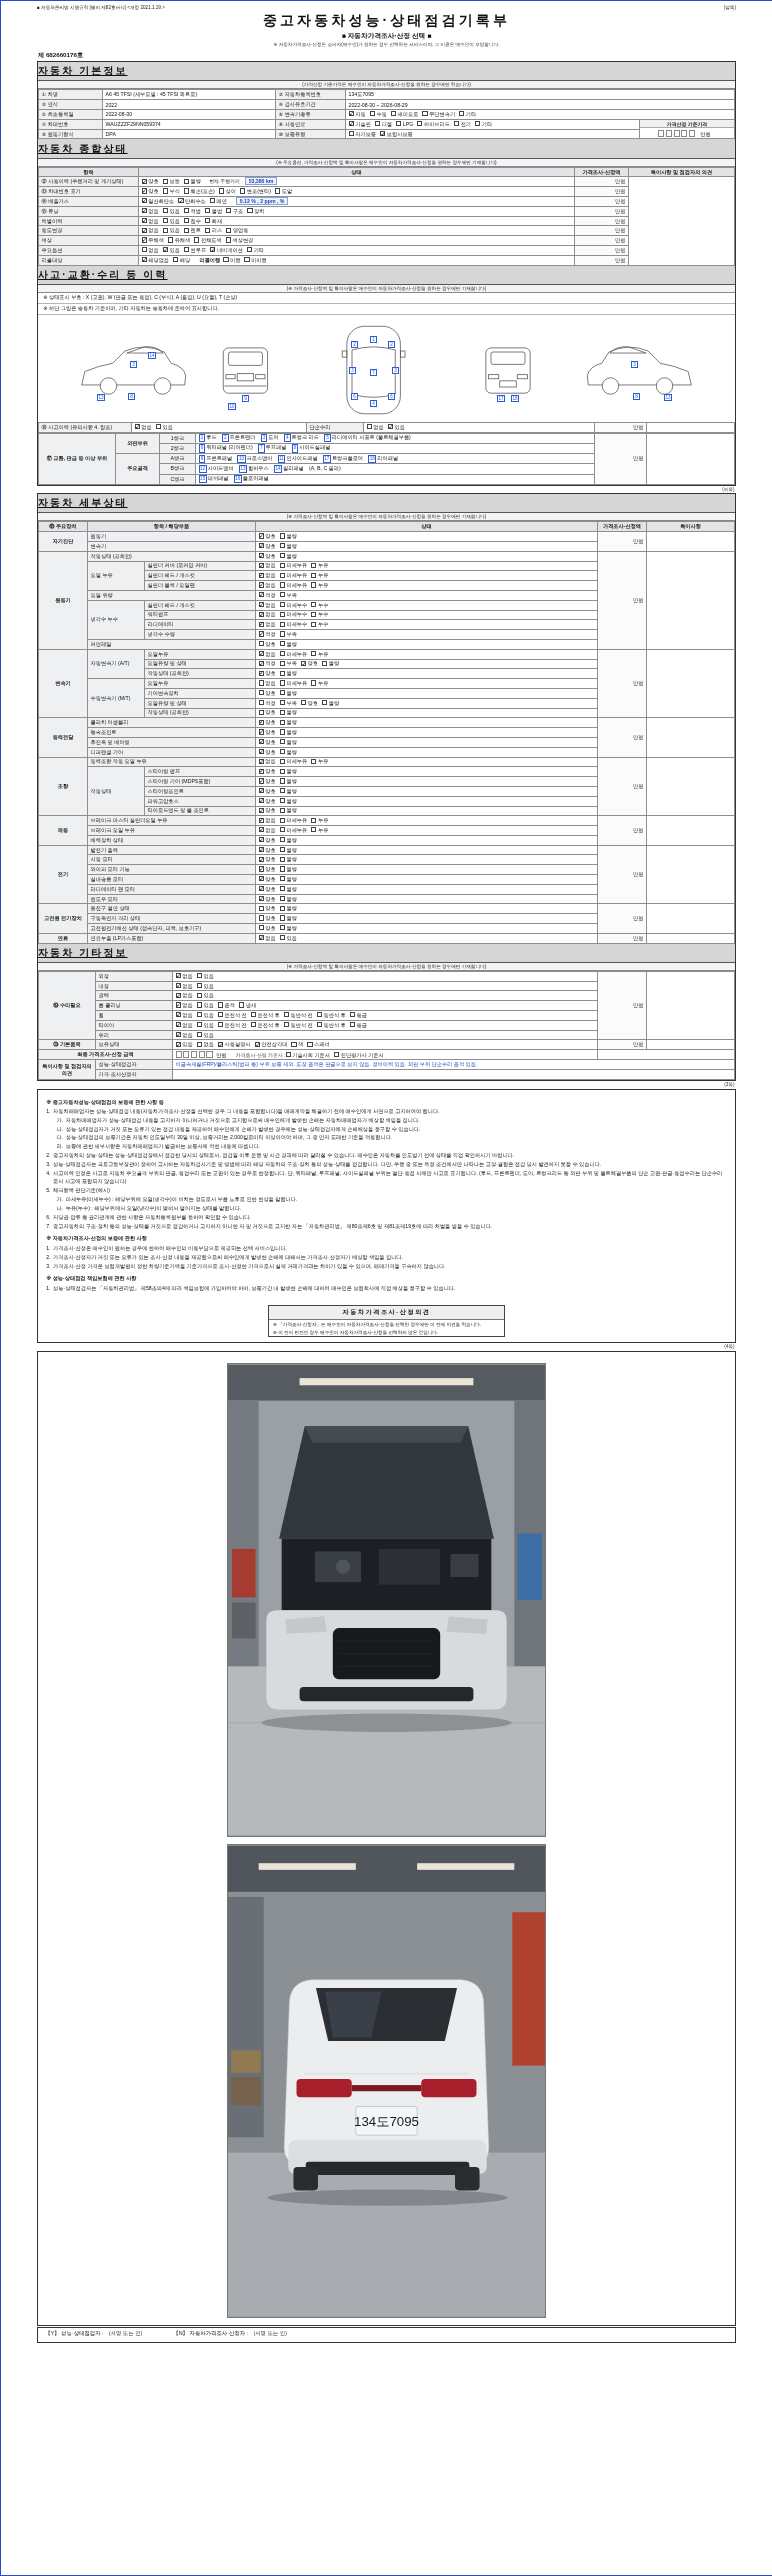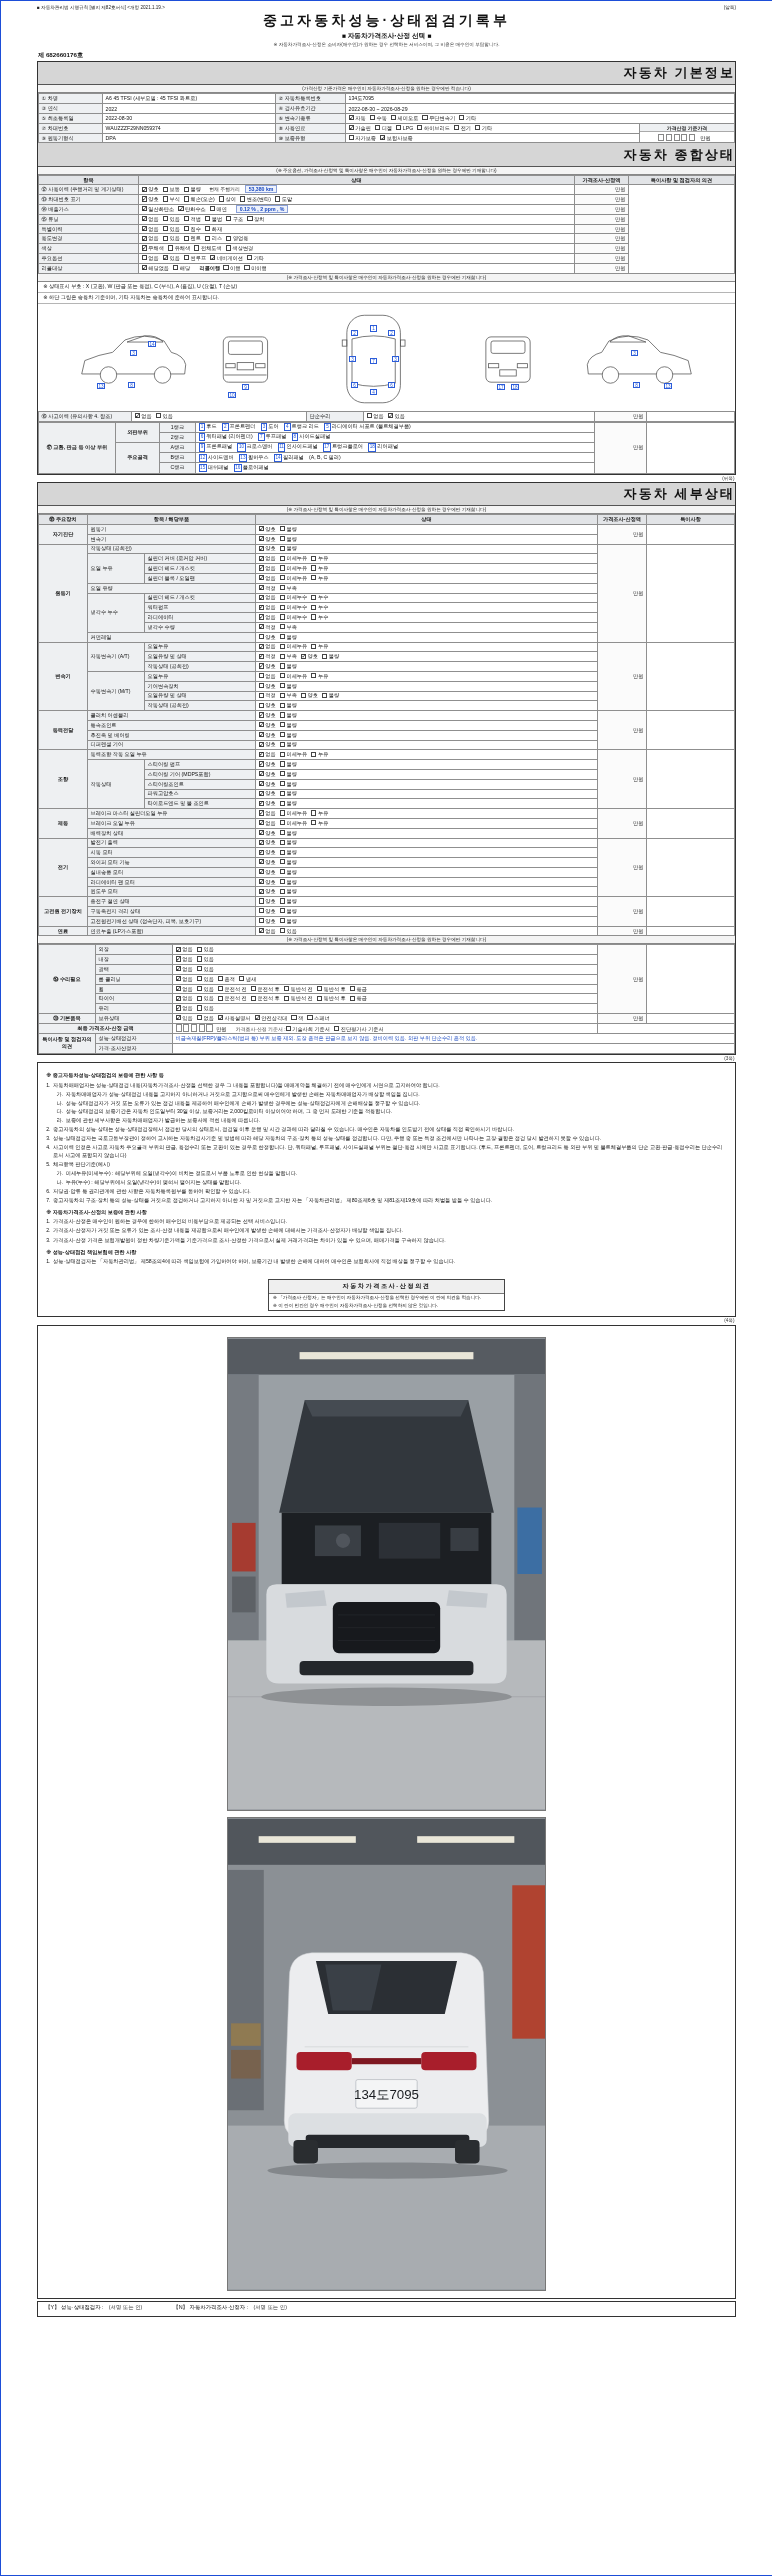--- a/index.html
+++ b/index.html
@@ -5,21 +5,21 @@
 <style>
   * { box-sizing:border-box; margin:0; padding:0; }
   html,body { width:773px; background:#e9e9e9; font-family:"Liberation Sans","DejaVu Sans",sans-serif; color:#111; }
   .page { width:773px; height:2576px; background:#ffffff; border:1px solid #1d4ed8; padding:4.1px 36px 8.2px; position:relative; overflow:hidden; }
   .topline { display:flex; justify-content:space-between; font-size:4.6px; color:#222; }
   .title { text-align:center; font-size:14px; font-weight:700; letter-spacing:3.1px; margin-top:2.1px; }
   .subtitle { text-align:center; font-size:6.7px; font-weight:700; margin-top:1.5px; }
   .subnote { text-align:center; font-size:4.6px; color:#333; margin-top:1px; }
   .docno { font-size:6.2px; font-weight:700; margin:4.1px 0 1.5px 1px; }
   .box { border:1px solid #333; background:#fff; margin-top:1.5px; }
-  .secbar { background:#d6d6d6; border-bottom:0.5px solid #555; text-align:right; font-weight:700; font-size:13px; letter-spacing:2.1px; padding:2.1px 0; }
+  .secbar { background:#d6d6d6; border-bottom:0.5px solid #555; text-align:left; font-weight:700; font-size:10px; letter-spacing:2.1px; padding:2.1px 0;text-decoration:underline; }
   .secsub { text-align:center; font-size:4.6px; color:#222; padding:1px 0; border-bottom:0.5px solid #888; background:#f4f4f4; }
   table.frm { width:100%; border-collapse:collapse; table-layout:fixed; }
   .frm td { border:0.5px solid #8f8f8f; font-size:5.2px; padding:0.5px 2.6px; height:9.8px; vertical-align:middle; word-break:break-all; }
   .lbl { background:#eef0f2; }
   .hd { text-align:center; font-weight:700; background:#e2e4e7; }
   .grp { font-weight:700; text-align:center; }
   .rank { text-align:center; }
   .price { text-align:right; color:#333; background:#fbfbfb; }
   .rem { background:#fff; }
   .st { background:#fff; }
@@ -186,20 +186,21 @@
             <td class="price">만원</td>
           </tr>
           <tr>
             <td class="lbl">리콜대상</td>
             <td class="st"><span class="cbw"><span class="k c"></span><span class="cbl">해당없음</span></span><span class="cbw"><span class="k"></span><span class="cbl">해당</span></span><span class="cbl glab">리콜이행</span><span class="cbw"><span class="k"></span><span class="cbl">이행</span></span><span class="cbw"><span class="k"></span><span class="cbl">미이행</span></span></td>
             <td class="price">만원</td>
           </tr>
         </tbody>
     </table>
 
+    <div class="secbar">사고·교환·수리 등 이력</div>
     <div class="secsub">(※ 가격조사·산정액 및 특이사항은 매수인이 자동차가격조사·산정을 원하는 경우에만 기재합니다)</div>
     <div class="legend">※ 상태표시 부호 :  X (교환),  W (판금 또는 용접),  C (부식),  A (흠집),  U (요철),  T (손상)</div>
     <div class="legend">※ 하단 그림은 승용차 기준이며, 기타 자동차는 승용차에 준하여 표시합니다.</div>
 
     <div class="diagram">
       <svg width="639" height="104" viewBox="0 0 1240 202">
         <g fill="none" stroke="#555" stroke-width="1.5">
           <path d="M28,132 L34,106 Q62,94 88,90 L112,66 Q150,50 188,68 L202,90 Q226,96 230,114 L228,132 Z"></path>
           <path d="M116,70 L150,58 Q174,56 186,70 Z"></path>
           <circle cx="80" cy="134" r="16" fill="#fff"></circle>
@@ -529,20 +530,21 @@
           <tr>
             <td class="lbl grp" rowspan="1">연료</td>
             <td class="lbl" colspan="2">연료누출 (LP가스포함)</td>
             <td class="st"><span class="cbw"><span class="k c"></span><span class="cbl">없음</span></span><span class="cbw"><span class="k"></span><span class="cbl">있음</span></span></td>
             <td class="price" rowspan="1">만원</td>
             <td class="rem" rowspan="1"></td>
           </tr>
         </tbody>
     </table>
 
+    <div class="secbar">자동차 기타정보</div>
     <div class="secsub">(※ 가격조사·산정액 및 특이사항은 매수인이 자동차가격조사·산정을 원하는 경우에만 기재합니다)</div>
     <table class="frm">
       <colgroup>
           <col style="width:57px">
           <col style="width:77px">
           <col>
           <col style="width:49px">
           <col style="width:88px">
         </colgroup>
       <tbody>

